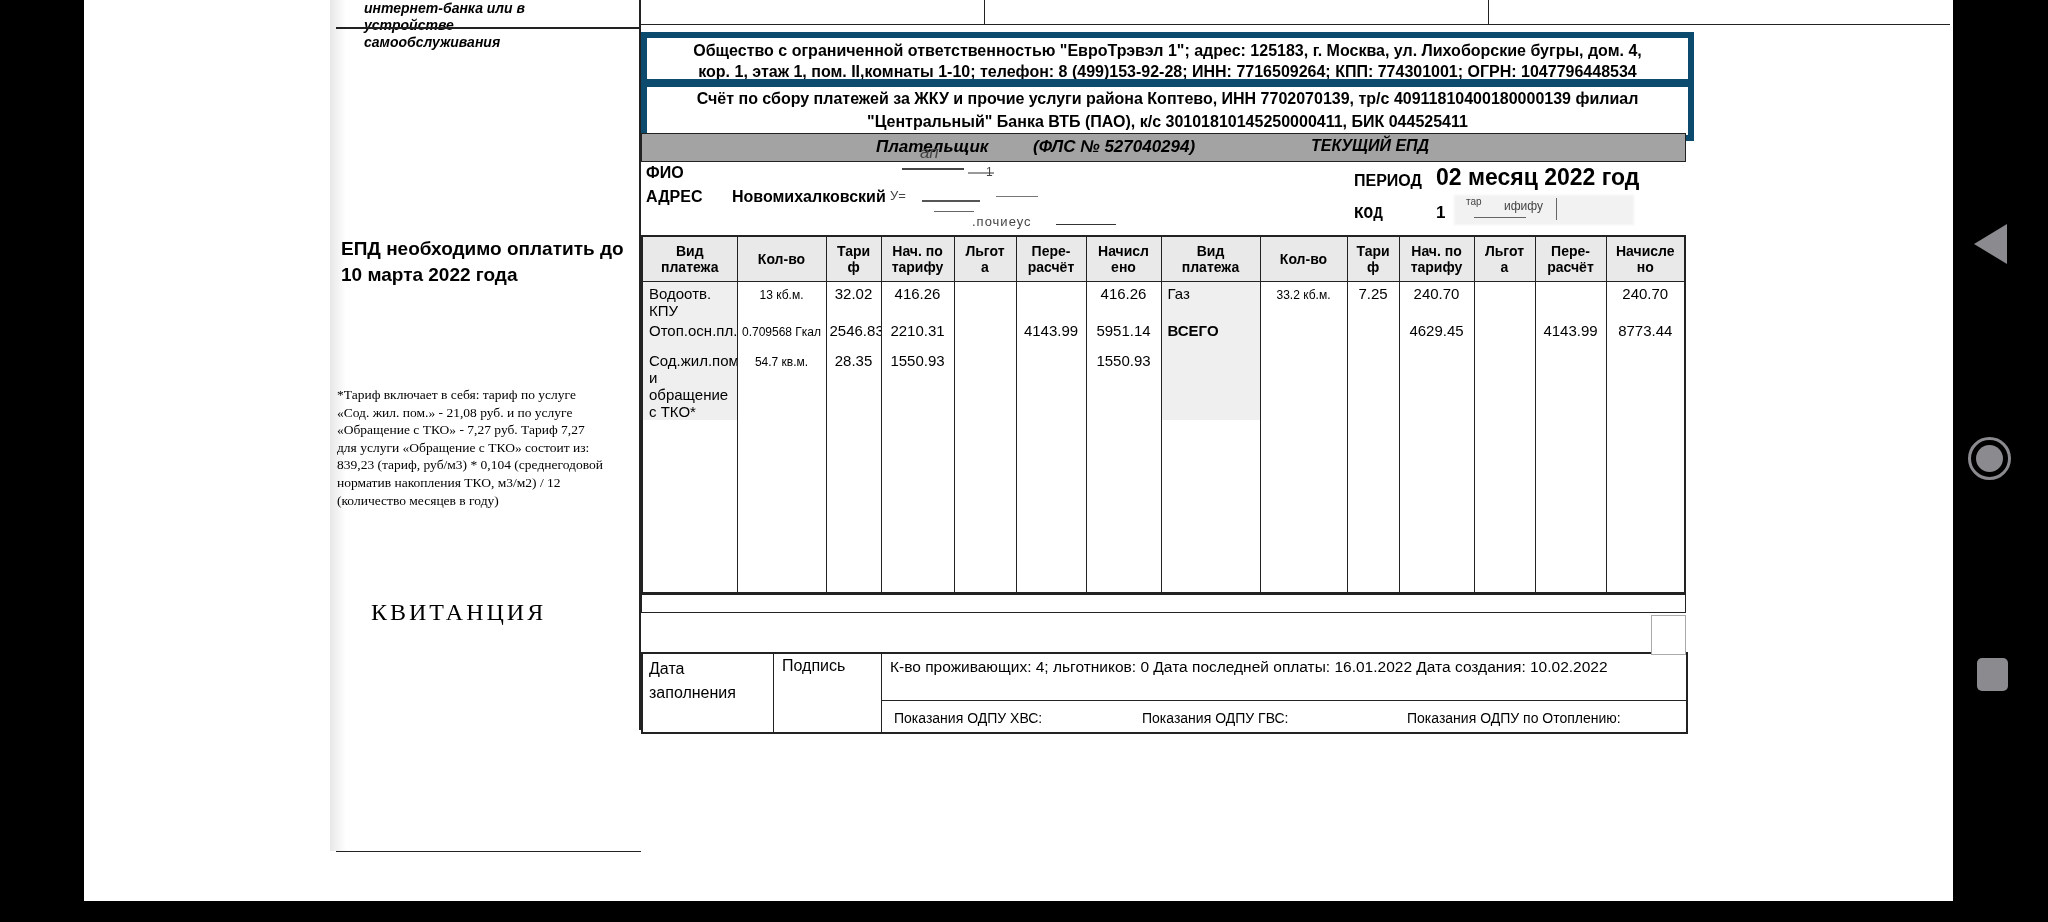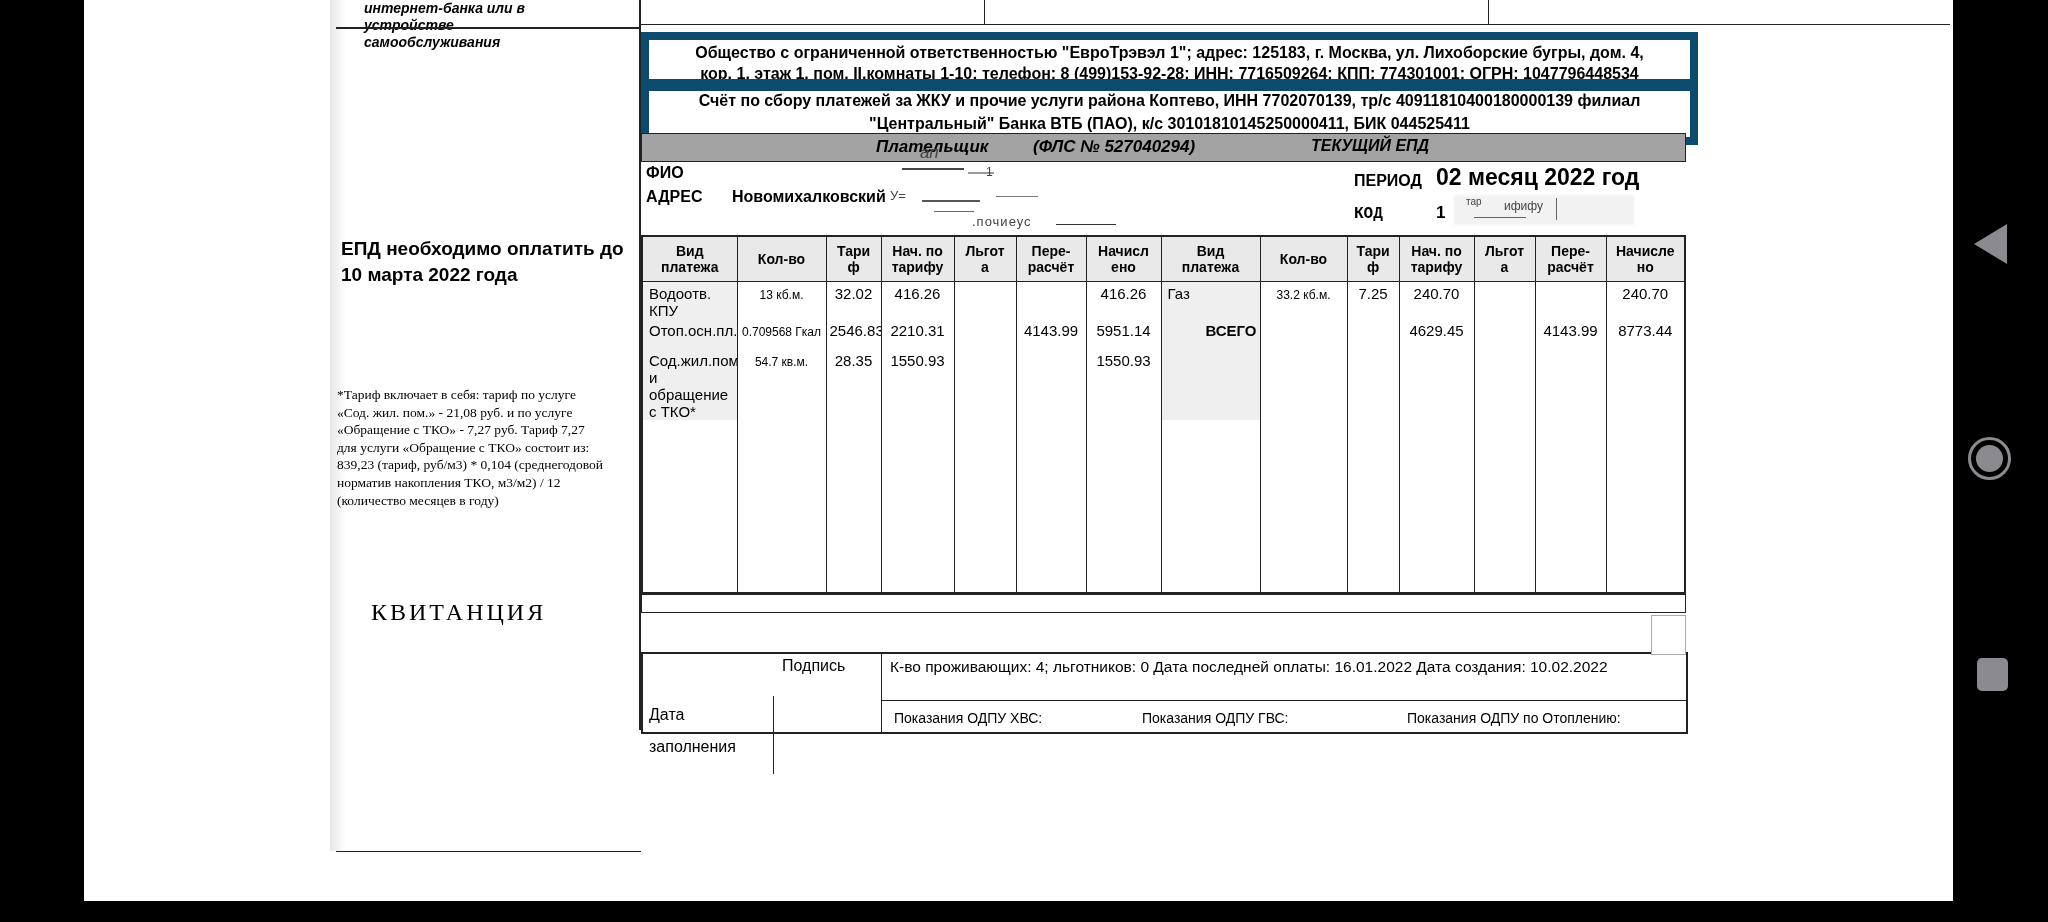--- a/index.html
+++ b/index.html
@@ -7,21 +7,21 @@
        font-family:"Liberation Sans",sans-serif;color:#000;}
   .page{position:absolute;left:84px;top:0;width:1869px;height:901px;background:#fff;}
   .abs{position:absolute;}
   .hline{position:absolute;border-top:2px solid #222;height:0;}
   .vline{position:absolute;border-left:2px solid #222;width:0;}
   .thin{border-top-width:1.5px;}
   .shadow-strip{position:absolute;left:246px;top:0;width:16px;height:851px;
       background:linear-gradient(to right,#e7e7e7,rgba(255,255,255,0));}
   .top-note{left:280px;top:0;width:215px;font-size:14px;line-height:17px;
       font-style:italic;font-weight:bold;}
-  .box{position:absolute;left:557px;width:1041px;border:8px solid #0c4a6e;
+  .box{position:absolute;left:557px;width:1041px;border:6px solid #0c4a6e;
       text-align:center;font-weight:bold;}
   .org-box{top:32px;height:41px;font-size:16px;line-height:21px;padding-top:2px;}
   .bank-box{top:79px;height:48px;font-size:16px;line-height:23px;padding-top:2px;}
   .hdr-inner{max-width:960px;margin:0 auto;}
   .payer-band{position:absolute;left:557px;top:133px;width:1043px;height:27px;
       background:#a3a3a3;border:1.5px solid #222;font-style:italic;}
   .payer-band span{position:absolute;top:3px;font-weight:bold;}
   .lbl-bold{font-weight:bold;font-size:16px;}
   .period-value{font-size:23px;font-weight:bold;}
   .kod-value{font-size:17px;font-weight:bold;}
@@ -29,35 +29,35 @@
       border-collapse:collapse;table-layout:fixed;border:2px solid #222;}
   .charges th,.charges td{border-left:1.5px solid #222;overflow:hidden;}
   .charges th:first-child,.charges td:first-child{border-left:none;}
   .charges thead th{height:40px;background:#e9e9e9;border-bottom:1.6px solid #222;
       font-size:14px;line-height:16px;font-weight:bold;text-align:center;
       vertical-align:middle;padding:2px 8px;overflow-wrap:break-word;}
   .charges td{vertical-align:top;padding:3px 3px 0 3px;font-size:15px;}
   .charges td.lbl{text-align:left;background:#efefef;font-size:15px;line-height:17px;padding-left:6px;}
   .charges td.qty{text-align:center;font-size:12px;padding-top:6px;}
   .charges td.num{text-align:center;font-size:15px;}
-  .charges td.total-lbl{font-weight:bold;text-align:right;margin-left:22px;}
+  .charges td.total-lbl{font-weight:bold;text-align:left;margin-left:22px;}
   .charges tr.r0{height:29px;}.charges tr.r1{height:29px;}
   .charges tr.r2{height:30px;}.charges tr.r3{height:58px;}
   .charges tr.rfill td{background:#fff;height:auto;}
   .gap-row{position:absolute;left:557px;top:594px;width:1043px;height:17px;
       border:1.5px solid #222;}
   .total-band{position:absolute;left:557px;top:613px;width:1043px;height:37px;
       border:2px solid #222;}
   .total-label{position:absolute;right:192px;top:9px;font-weight:bold;font-style:italic;font-size:16px;}
   .total-value{position:absolute;right:42px;top:3px;font-weight:bold;font-size:25px;}
   .stamp-box{position:absolute;left:1567px;top:615px;width:33px;height:38px;
       background:#fff;border:1px solid #aaa;z-index:5;}
   .footer{position:absolute;left:557px;top:652px;width:1043px;height:78px;border:2px solid #222;}
   .fcellA{position:absolute;left:0;top:0;width:131px;height:100%;border-right:1.6px solid #222;
-      font-size:16px;line-height:32px;padding:3px 0 16px 6px;box-sizing:border-box;margin-top:42px;}
+      font-size:16px;line-height:24px;padding:3px 0 16px 6px;box-sizing:border-box;}
   .fcellB{position:absolute;left:131px;top:0;width:108px;height:100%;border-right:1.6px solid #222;
       font-size:16px;padding:3px 0 0 8px;box-sizing:border-box;}
   .fcellC{position:absolute;left:239px;top:0;right:0;height:47px;border-bottom:1.5px solid #222;
       font-size:15.5px;line-height:22px;padding:2px 0 0 8px;box-sizing:border-box;}
   .fcellD{position:absolute;left:239px;bottom:0;right:0;height:29px;font-size:14px;margin-top:28px;}
   .fcellD span{position:absolute;top:7px;}
   .pay-due{left:257px;top:236px;width:285px;font-size:19px;line-height:26px;font-weight:bold;}
   .footnote{left:253px;top:386px;width:268px;font-family:"Liberation Serif",serif;
       font-size:13.5px;line-height:17.6px;}
   .receipt-word{left:287px;top:599px;font-family:"Liberation Serif",serif;

